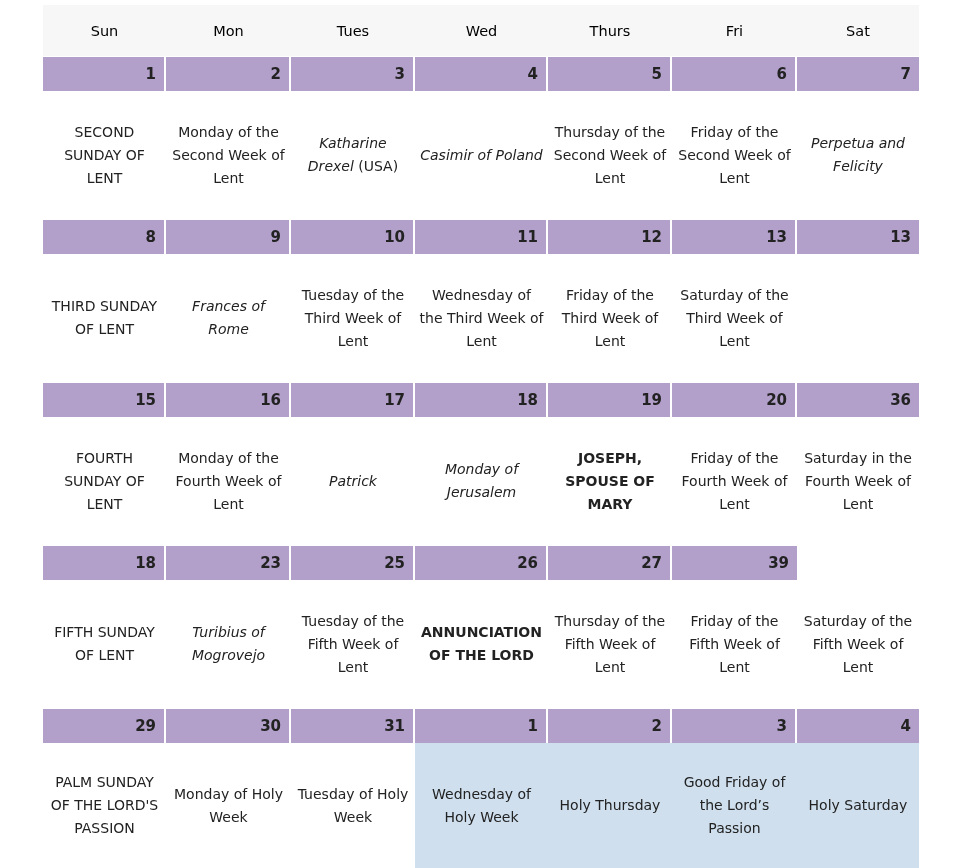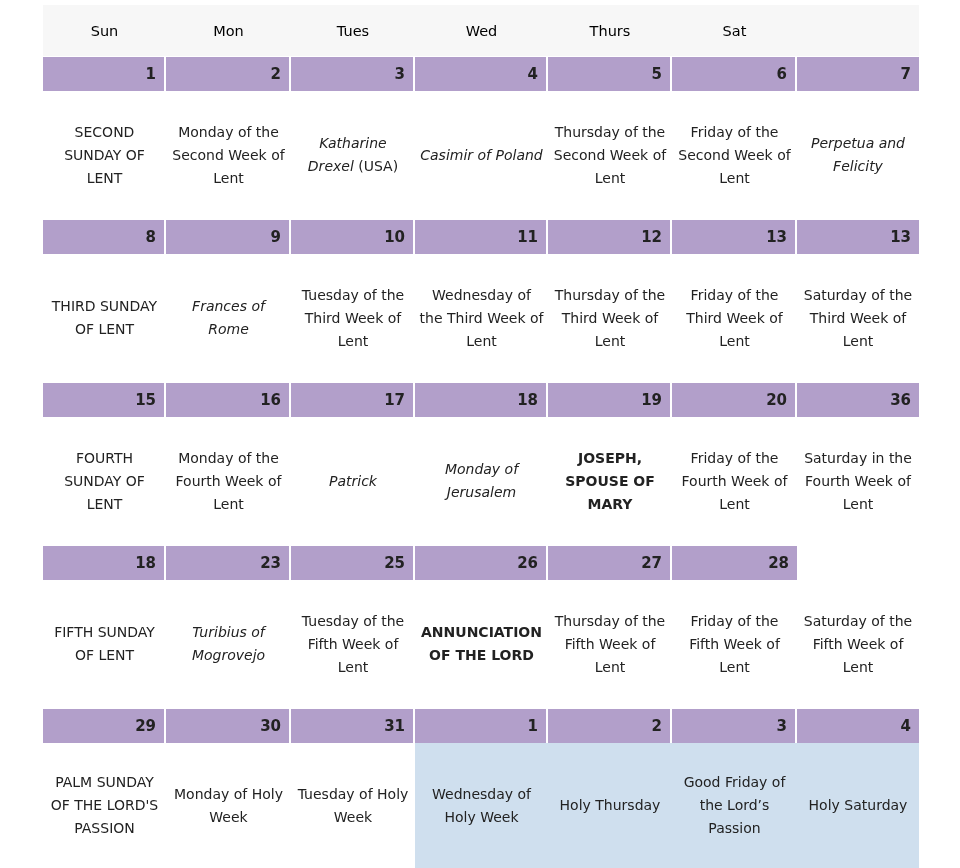--- a/index.html
+++ b/index.html
@@ -28,20 +28,21 @@
 </head>
 <body>
 
 <div class="cal">
   <div class="hdr">
     <div>Sun</div>
     <div>Mon</div>
     <div>Tues</div>
     <div>Wed</div>
     <div>Thurs</div>
+    <div>Fri</div>
     <div>Sat</div>
   </div>
   <div id="weeks">
       <div class="daterow">
         <div>1</div>
         <div>2</div>
         <div>3</div>
         <div>4</div>
         <div>5</div>
         <div>6</div>
@@ -86,23 +87,20 @@
         <div>
           <span><span class="it">Frances of Rome</span></span>
         </div>
         <div>
           <span><span>Tuesday of the Third Week of Lent</span></span>
         </div>
         <div>
           <span><span>Wednesday of the Third Week of Lent</span></span>
         </div>
         <div>
-          <span><span>Thursday of the Third Week of Lent</span></span>
-        </div>
-        <div>
           <span><span>Friday of the Third Week of Lent</span></span>
         </div>
         <div>
           <span><span>Saturday of the Third Week of Lent</span></span>
         </div>
       </div>
       <div class="daterow">
         <div>15</div>
         <div>16</div>
         <div>17</div>
@@ -133,21 +131,21 @@
         <div>
           <span><span>Saturday in the Fourth Week of Lent</span></span>
         </div>
       </div>
       <div class="daterow">
         <div>18</div>
         <div>23</div>
         <div>25</div>
         <div>26</div>
         <div>27</div>
-        <div>28</div>
+        <div>39</div>
       </div>
       <div class="evrow">
         <div>
           <span><span>FIFTH SUNDAY OF LENT</span></span>
         </div>
         <div>
           <span><span class="it">Turibius of Mogrovejo</span></span>
         </div>
         <div>
           <span><span>Tuesday of the Fifth Week of Lent</span></span>

